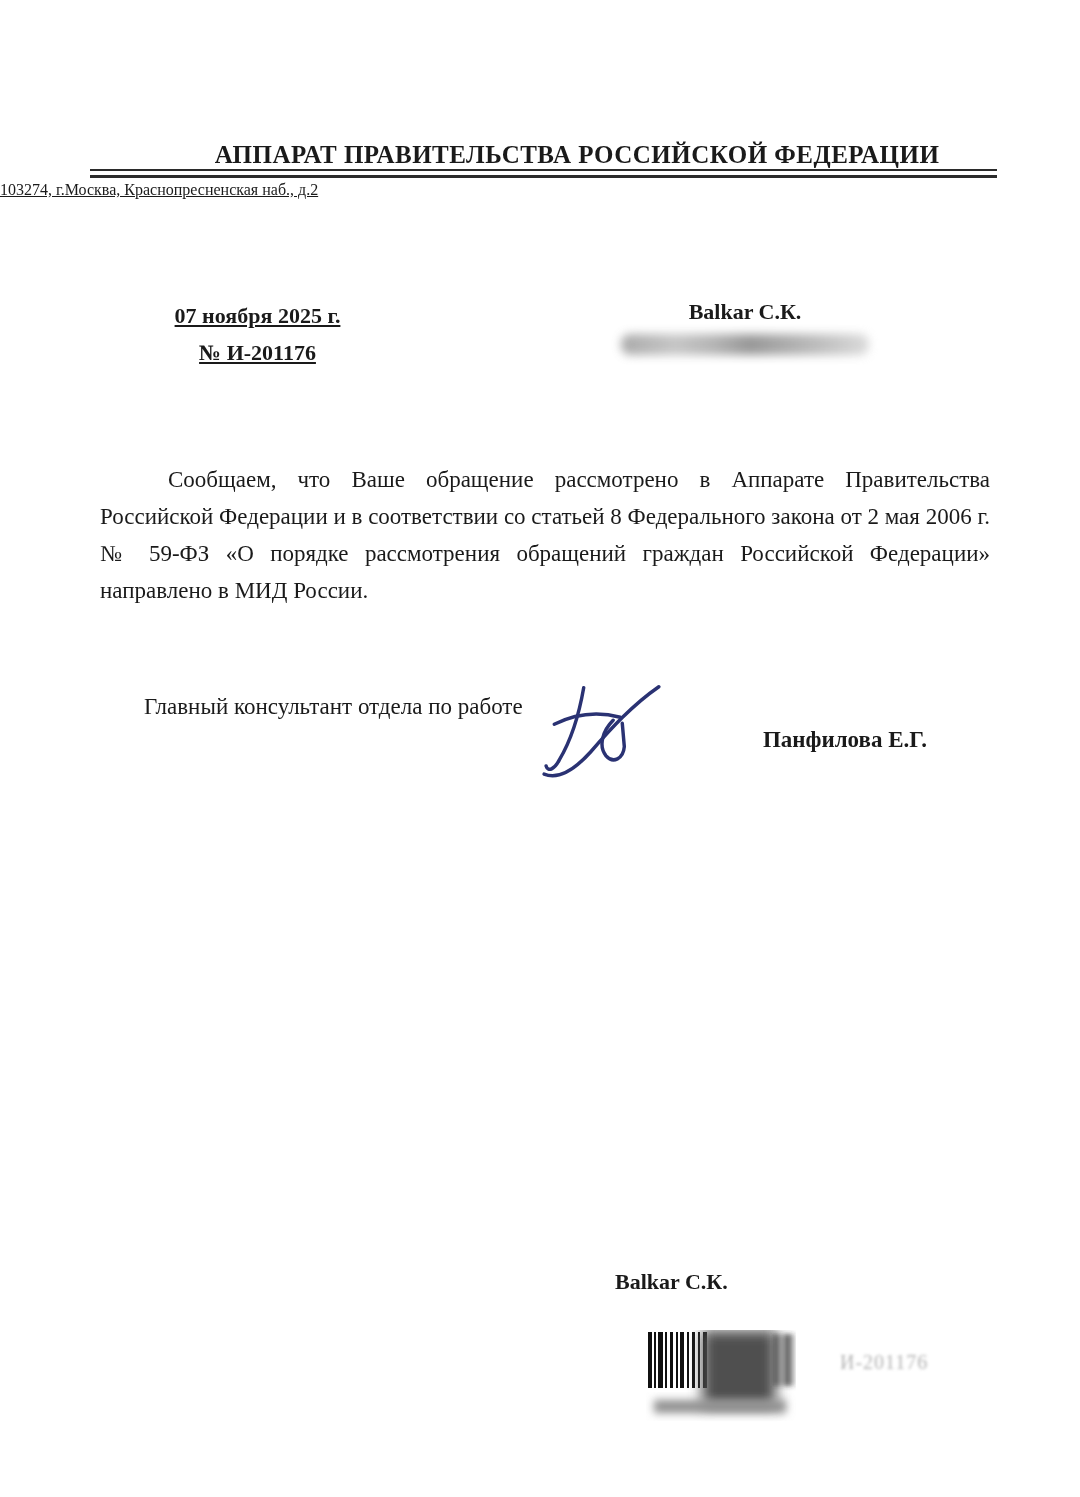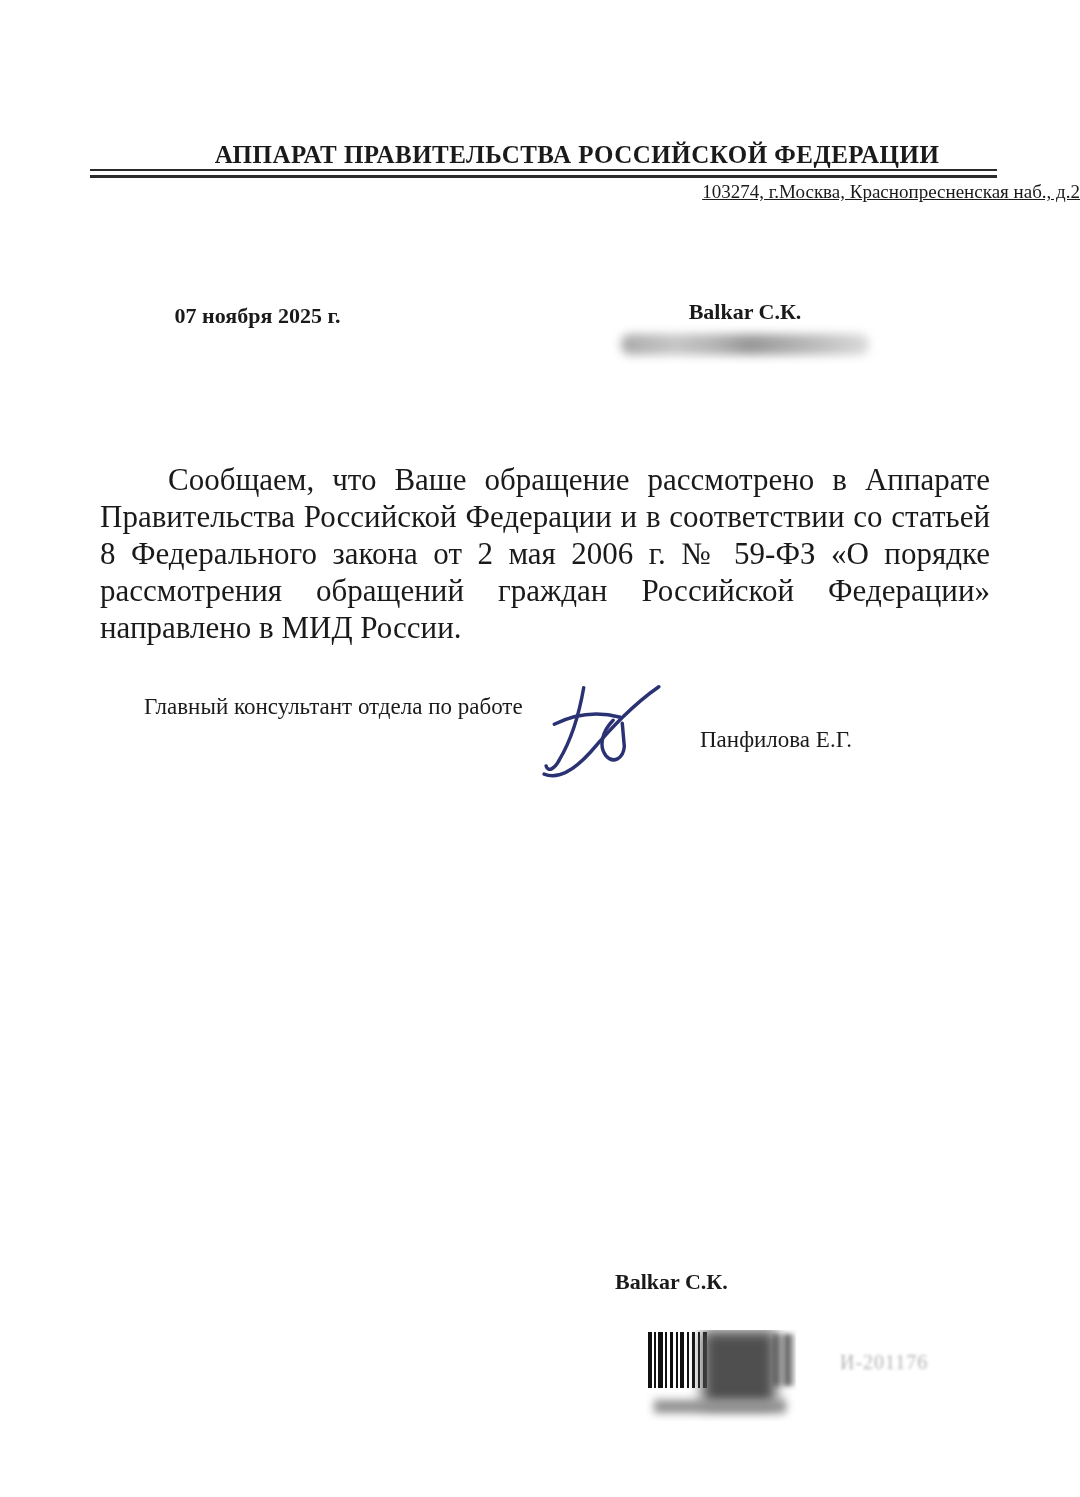--- a/index.html
+++ b/index.html
@@ -17,53 +17,53 @@
     text-align:center;font-weight:bold;font-size:25px;letter-spacing:.5px;
     white-space:nowrap;
     margin-left:37px;
   }
   .double-rule{
     position:absolute;top:169px;left:90px;width:907px;height:4px;
     border-top:2px solid #2b2b2b;border-bottom:3px solid #2b2b2b;
   }
   .org-address{
     position:absolute;top:181px;left:0;width:1080px;
-    text-align:right;font-size:19px;text-decoration:underline;
+    text-align:left;font-size:16px;text-decoration:underline;
     white-space:nowrap;
   }
   
   .ref-block{
     position:absolute;top:297px;left:150px;width:215px;
-    text-align:center;font-weight:bold;font-size:22px;line-height:37px;
+    text-align:center;font-weight:bold;font-size:22px;line-height:37px;text-decoration:underline;
   }
   
   .recipient-block{
     position:absolute;top:297px;left:595px;width:300px;
     text-align:center;font-size:22px;line-height:30px;
   }
   .recipient-name{font-weight:bold;}
   .redacted-email{
     margin:7px auto 0 auto;width:248px;height:21px;border-radius:9px;
     background:linear-gradient(90deg,#8d8d8d 0%,#b3b3b3 22%,#9a9a9a 38%,#757575 52%,#8f8f8f 66%,#a8a8a8 80%,#cfcfcf 100%);
     filter:blur(5px);opacity:.75;
   }
   
   .body-paragraph{
     position:absolute;top:461px;left:100px;width:890px;
-    font-size:31px;line-height:37px;text-align:justify;text-indent:68px;
+    font-size:23px;line-height:37px;text-align:justify;text-indent:68px;
   }
   
   .signoff-title{
     position:absolute;top:689px;left:100px;width:420px;
     font-size:23px;line-height:36px;margin-left:44px;
   }
   .signature-svg{position:absolute;top:682px;left:538px;width:132px;height:108px;}
   .signer-name{
     position:absolute;top:727px;left:700px;width:290px;
-    text-align:left;font-size:23px;white-space:nowrap;
+    text-align:center;font-size:23px;white-space:nowrap;font-weight:bold;
   }
   
   .footer-name{
     position:absolute;top:1269px;left:615px;
     font-weight:bold;font-size:22px;white-space:nowrap;
   }
   .barcode-svg{position:absolute;top:1330px;left:646px;width:150px;height:92px;}
   .faint-ref{
     position:absolute;top:1351px;left:840px;
     font-size:20px;color:#9f9f9f;filter:blur(1.4px);opacity:.8;
@@ -74,20 +74,21 @@
 <body>
 
 <div class="page">
 
   <div class="org-title">АППАРАТ ПРАВИТЕЛЬСТВА РОССИЙСКОЙ ФЕДЕРАЦИИ</div>
   <div class="double-rule"></div>
   <div class="org-address">103274, г.Москва, Краснопресненская наб., д.2</div>
 
   <div class="ref-block">
     <div>07 ноября 2025 г.</div>
+    <div>№ И-201176</div>
   </div>
 
   <div class="recipient-block">
     <div class="recipient-name">Balkar С.К.</div>
     <div class="redacted-email"></div>
   </div>
 
   <div class="body-paragraph">Сообщаем, что Ваше обращение рассмотрено в Аппарате Правительства Российской Федерации и в соответствии со статьей 8 Федерального закона от 2 мая 2006 г. № 59-ФЗ «О порядке рассмотрения обращений граждан Российской Федерации» направлено в МИД России.</div>
 
   <div class="signoff-title">

